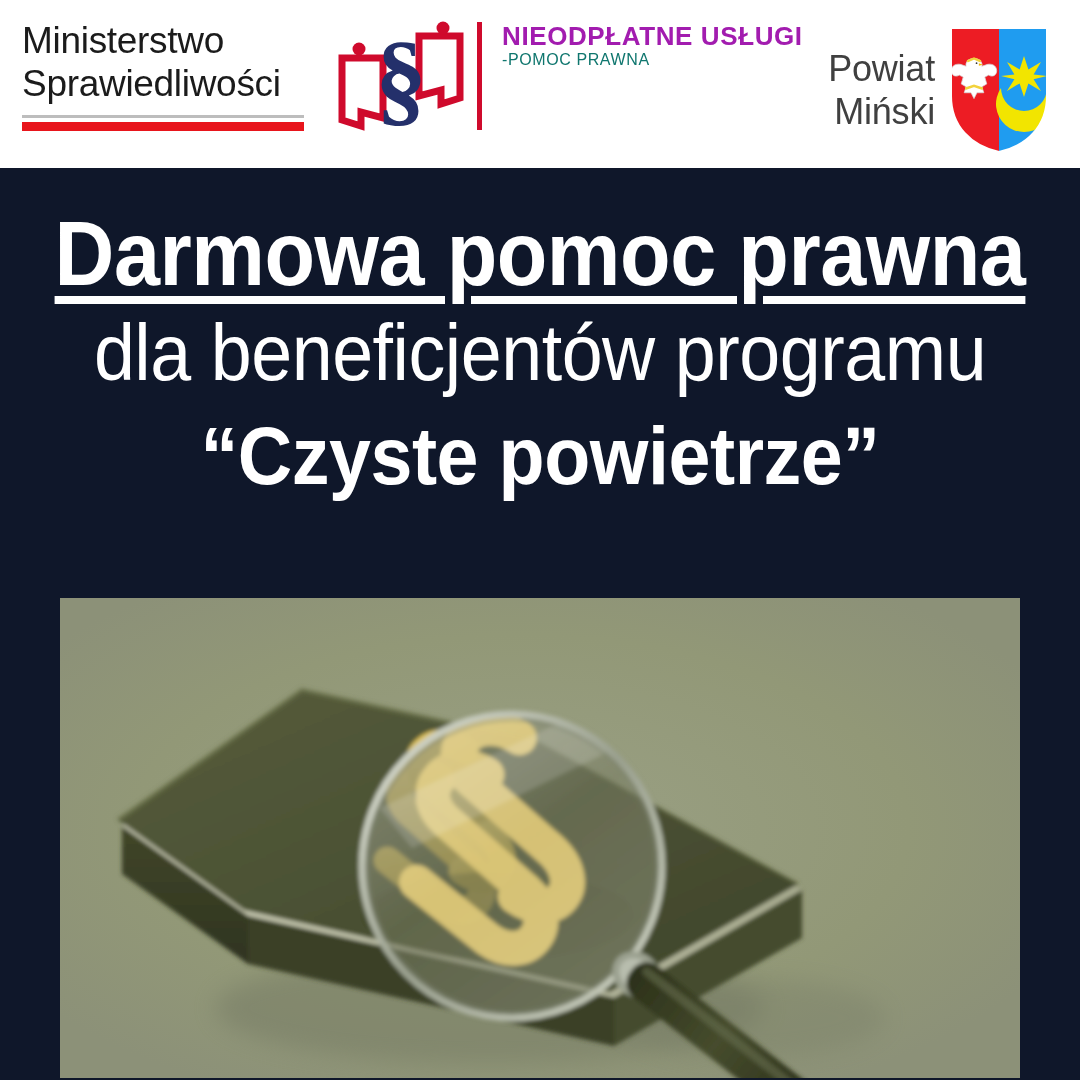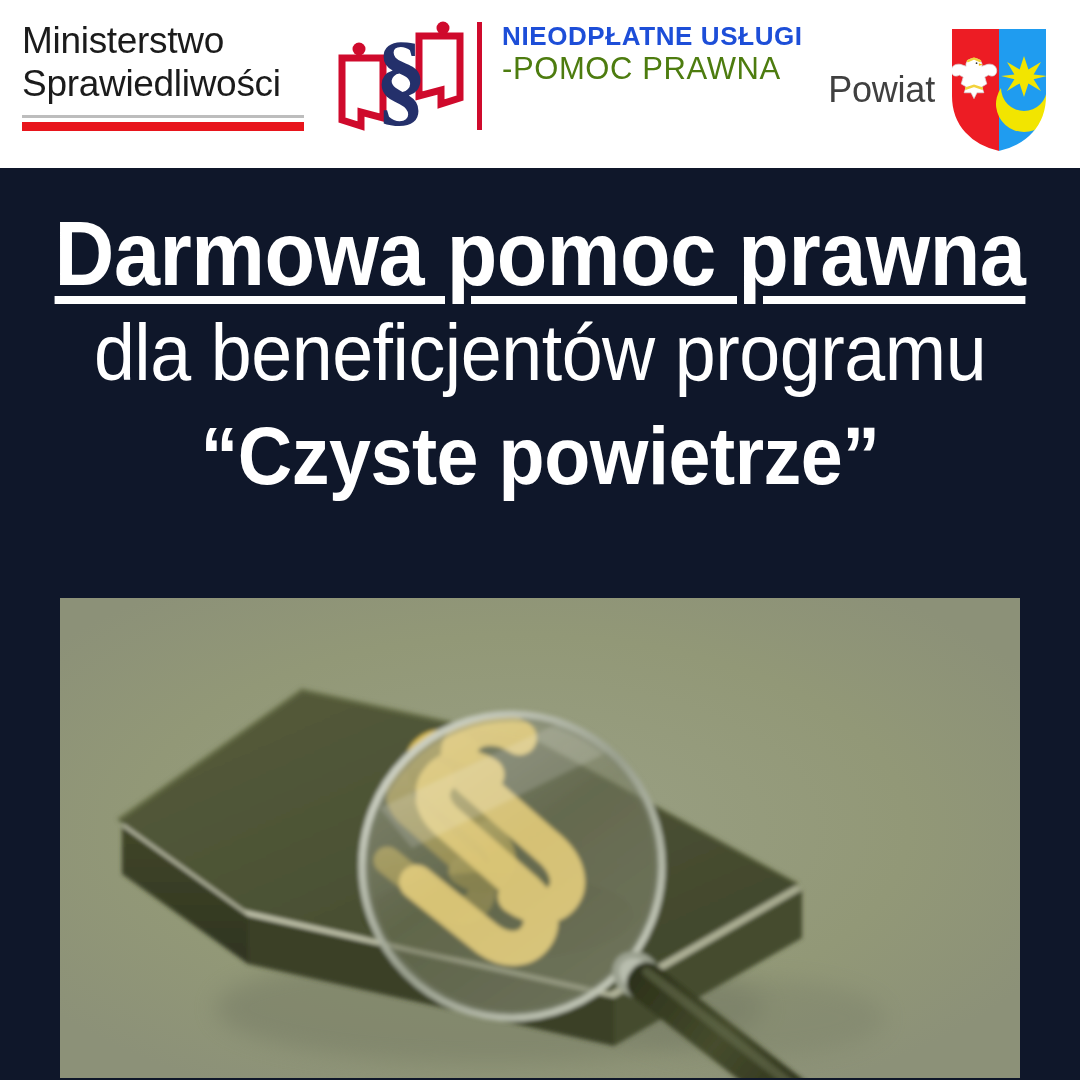--- a/index.html
+++ b/index.html
@@ -33,25 +33,25 @@
   .rule-red{height:9px;background:#e8151c;width:282px;margin-top:4px;}
 
   
   .npp{position:absolute;left:337px;top:16px;display:flex;align-items:flex-start;}
   .npp-mark{width:128px;height:120px;position:relative;flex:0 0 auto;}
   .npp-divider{
     width:5px;height:108px;background:#cf0a2c;margin:6px 20px 0 12px;flex:0 0 auto;
   }
   .npp-text{padding-top:6px;}
   .npp-head{
-    color:#1d4ed8;font-weight:700;font-size:26px;letter-spacing:0.6px;
+    color:#a21caf;font-weight:700;font-size:26px;letter-spacing:0.6px;
     line-height:1.12;white-space:nowrap;
   }
   .npp-item{
-    color:#4d7c0f;font-weight:400;font-size:31px;letter-spacing:0.6px;
+    color:#0f766e;font-weight:400;font-size:16px;letter-spacing:0.6px;
     line-height:1.17;white-space:nowrap;
   }
 
   
   .powiat{position:absolute;left:780px;top:26px;display:flex;align-items:center;}
   .powiat-text{
     text-align:right;color:#404040;font-size:36px;line-height:1.2;
     font-weight:400;letter-spacing:-0.2px;width:155px;
   }
   .crest{width:100px;height:128px;margin-left:14px;flex:0 0 auto;}
@@ -123,20 +123,21 @@
       <div class="npp-divider"></div>
       <div class="npp-text">
         <div class="npp-head">NIEODPŁATNE USŁUGI</div>
         <div class="npp-item">-POMOC PRAWNA</div>
       </div>
     </div>
 
     <div class="powiat">
       <div class="powiat-text">
         <div>Powiat</div>
+        <div>Miński</div>
       </div>
       <div class="crest">
         <svg viewBox="0 0 100 128" xmlns="http://www.w3.org/2000/svg">
           <defs>
             <clipPath id="shieldClip">
               <path d="M2 2 H98 V70 C98 100 78 120 50 126 C22 120 2 100 2 70 Z"></path>
             </clipPath>
           </defs>
           <g clip-path="url(#shieldClip)">
             <rect x="0" y="0" width="50" height="128" fill="#ed1c24"></rect>

